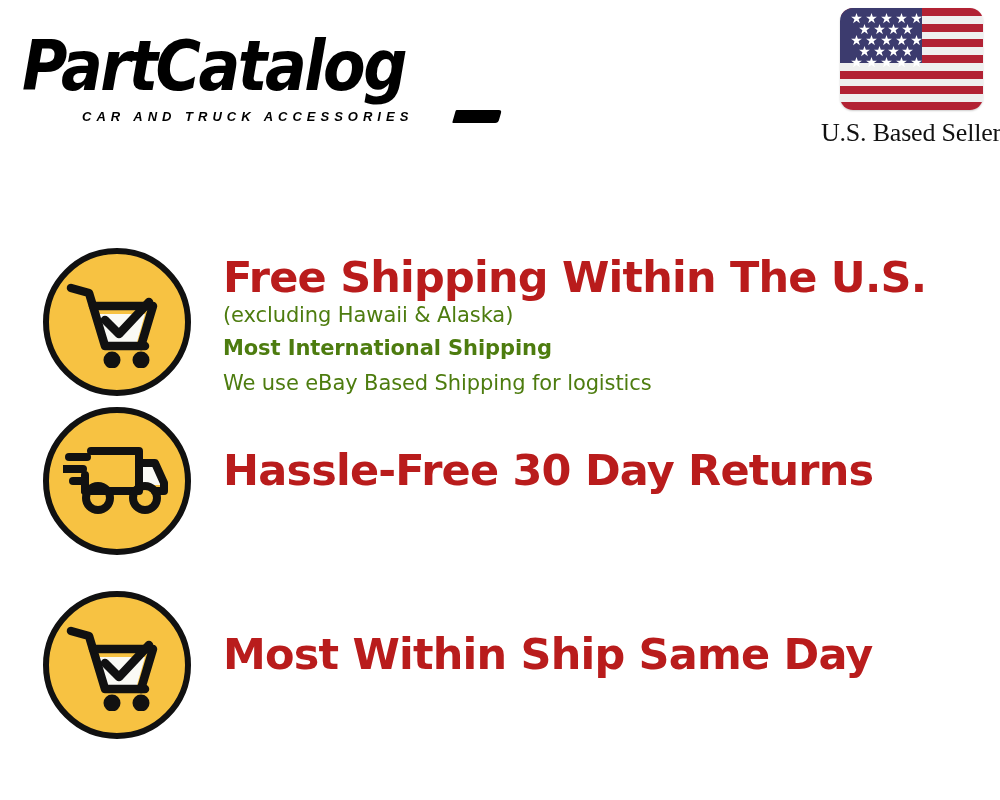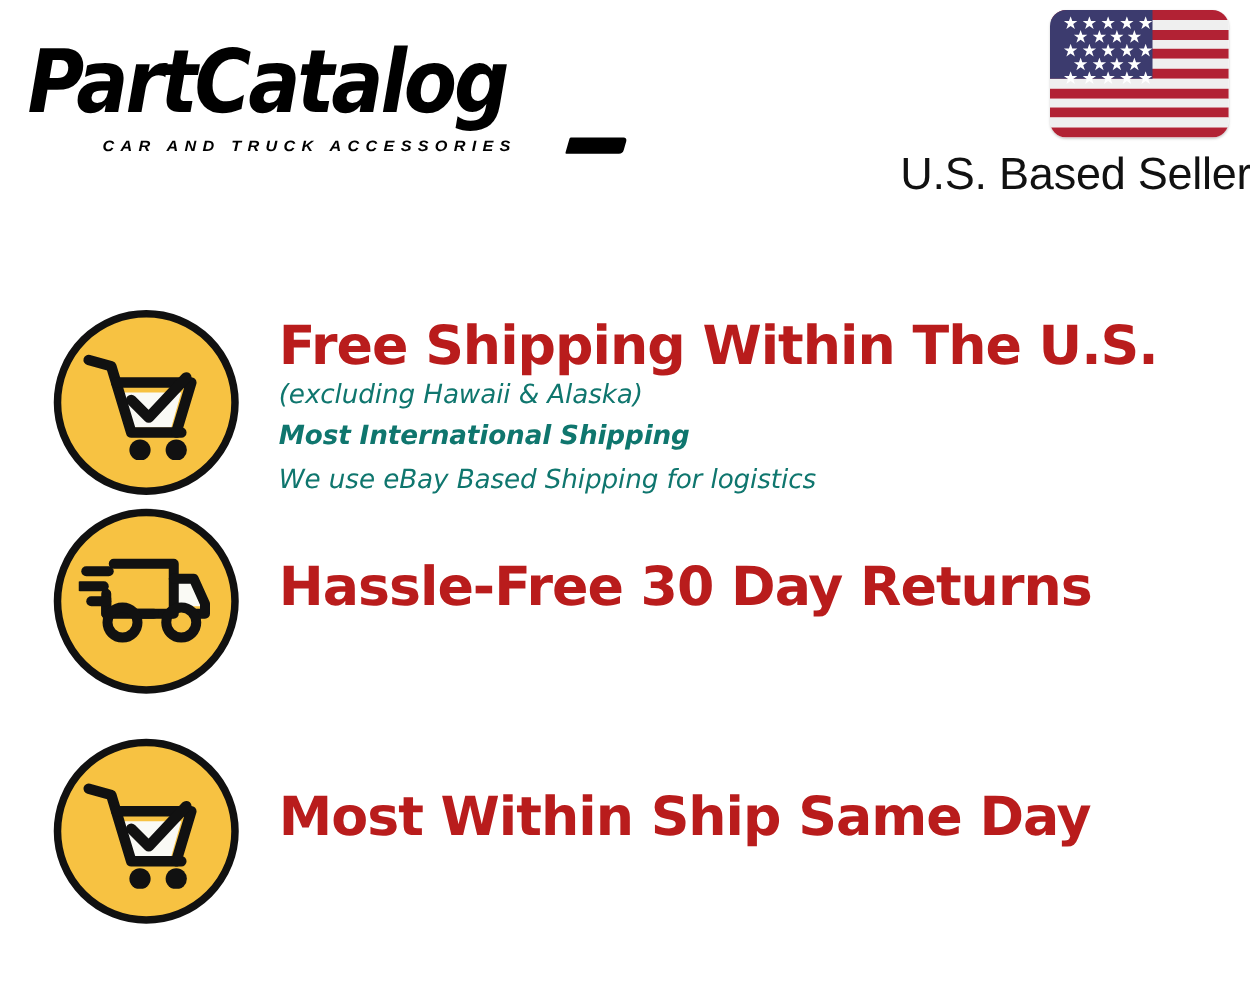--- a/index.html
+++ b/index.html
@@ -113,22 +113,22 @@
     color: #ffffff;
     font-size: 11px;
     line-height: 1;
   }
   .star svg { display: block; }
 
   .seller-note {
     position: absolute;
     right: 14px;
     top: 118px;
-    font-family: Liberation Sans, sans-serif;
-    font-size: 36px;
+    font-family: Liberation Serif, serif;
+    font-size: 26px;
     font-weight: 400;
     color: #111111;
     letter-spacing: -0.2px;
     white-space: nowrap;
     text-align: center;
   }
 
   
   .features {
     position: absolute;
@@ -178,24 +178,23 @@
     line-height: 46px;
     letter-spacing: -0.8px;
     color: #b91c1c;
     white-space: nowrap;
   }
   .feature-sub {
     font-family: "DejaVu Sans", sans-serif;
     font-size: 21px;
     font-weight: 400;
     line-height: 34px;
-    color: #0f766e;
+    color: #4d7c0f;
     letter-spacing: -0.1px;
     white-space: nowrap;
-    font-style: italic;
   }
   .feature-sub.bold {
     font-weight: 700;
     line-height: 36px;
   }
   .feature-sub.tight { line-height: 30px; }
 </style>
 </head>
 <body>
 

